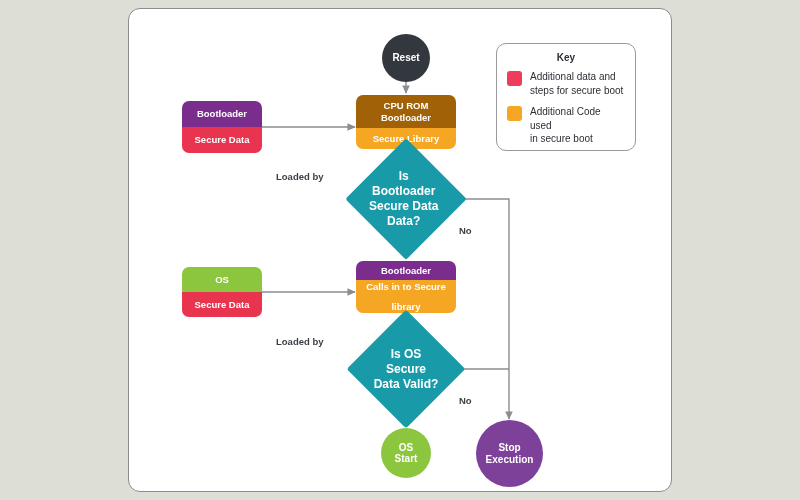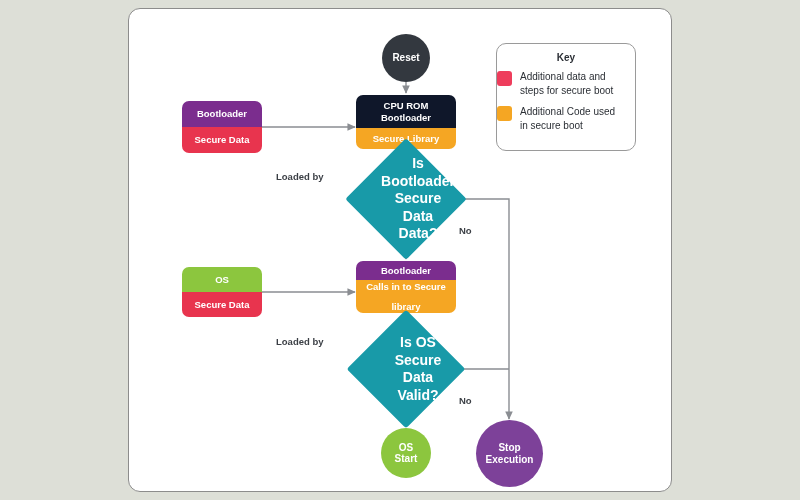--- a/index.html
+++ b/index.html
@@ -64,48 +64,48 @@
     align-items: center;
     justify-content: center;
     text-align: center;
     color: #ffffff;
     font-weight: bold;
     font-size: 9.5px;
     line-height: 1.2;
     box-sizing: border-box;
     padding: 2px 4px;
   }
-  .bg-blue   { background: #0f172a; }
+  .bg-blue   { background: #a16207; }
   .bg-orange { background: #f5a623; }
   .bg-purple { background: #7b2d8e; }
   .bg-crimson{ background: #e8344e; }
   .bg-green  { background: #8cc63e; }
   
   .diamond-wrap {
     position: absolute;
   }
   .diamond-shape {
     position: absolute;
     left: 0; top: 0;
     width: 100%; height: 100%;
     background: #189aa8;
     transform: rotate(45deg);
     border-radius: 3px;
   }
   .diamond-label {
     position: absolute;
-    left: 12px; top: 0;
+    left: 0; top: 0;
     width: 100%; height: 100%;
     display: flex;
     align-items: center;
-    justify-content: center;
+    justify-content: flex-start;
     text-align: center;
     color: #ffffff;
     font-weight: bold;
-    font-size: 14px;
+    font-size: 12px;
     line-height: 1.25;
     padding: 0 6px;
     box-sizing: border-box;
   }
   
   .circle-node {
     border-radius: 50%;
     font-size: 10px;
   }
   .bg-gpurple { background: #7d4199; }
@@ -122,21 +122,21 @@
   #key-box {
     position: absolute;
     left: 367px;
     top: 34px;
     width: 140px;
     height: 108px;
     background: #ffffff;
     border: 1px solid #9a9a9a;
     border-radius: 10px;
     box-sizing: border-box;
-    padding: 8px 0;
+    padding: 8px 10px;
   }
   #key-title {
     text-align: center;
     font-weight: bold;
     font-size: 10px;
     color: #2b2f35;
     margin-bottom: 7px;
   }
   .key-row {
     display: flex;

